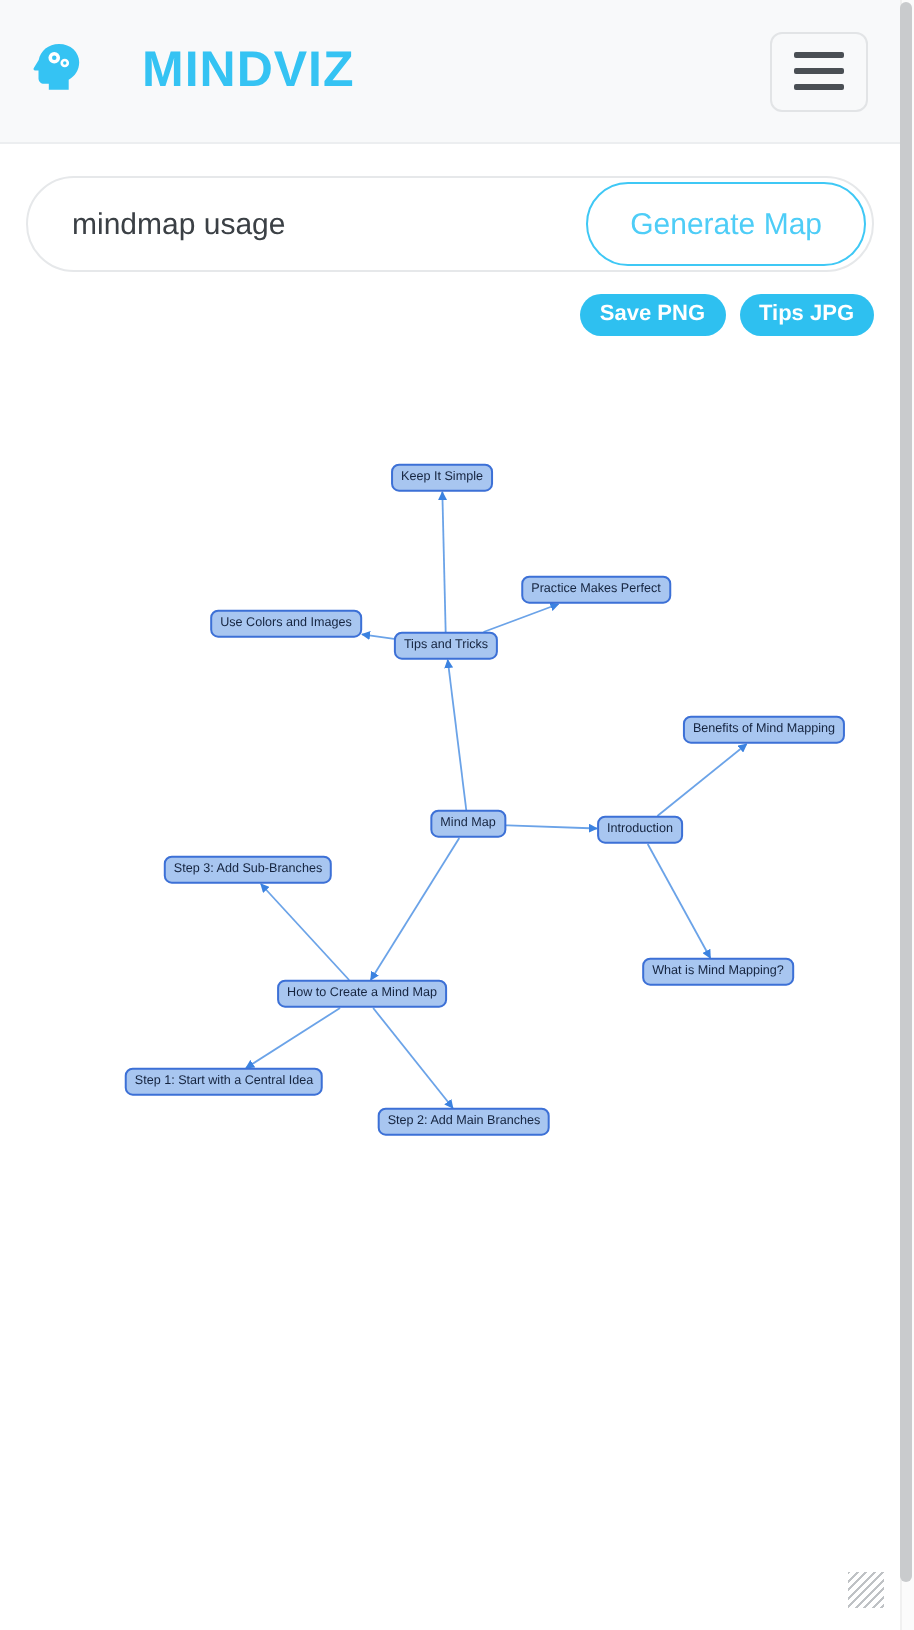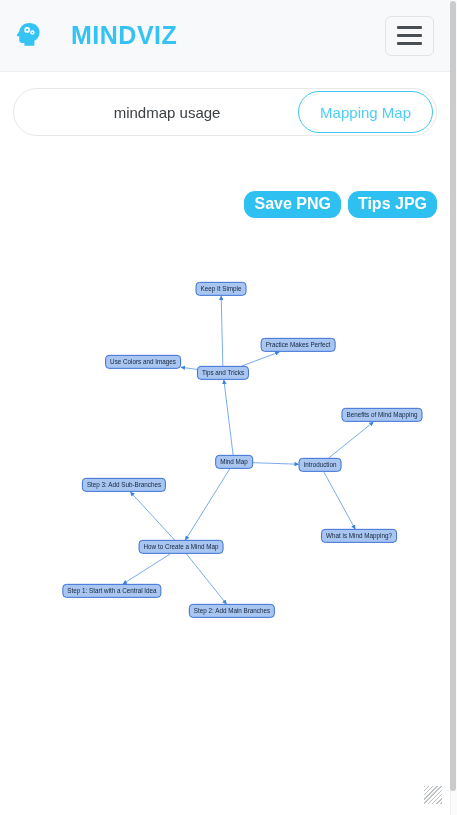--- a/index.html
+++ b/index.html
@@ -85,21 +85,20 @@
   }
   .search-input {
     border: none;
     outline: none;
     font-size: 15px;
     color: #3b4045;
     background: transparent;
     flex: 1;
     font-family: "Liberation Sans", sans-serif;
     padding: 0;
-    text-align: center;
   }
   .search-input::placeholder { color: #b3b8bd; }
   .generate-btn {
     border: 1px solid #3fc8f5;
     color: #4ecdf7;
     background: #ffffff;
     border-radius: 24px;
     height: 42px;
     padding: 0 21px;
     font-size: 15px;
@@ -113,26 +112,25 @@
     display: flex;
     justify-content: flex-end;
     gap: 7px;
     margin: 11px 13px 0 13px;
   }
   .save-btn {
     background: #2ec0f0;
     color: #ffffff;
     border: none;
     border-radius: 11px;
-    font-size: 16px;
+    font-size: 11px;
     font-weight: bold;
     padding: 4px 10px 5px 10px;
     cursor: pointer;
     font-family: "Liberation Sans", sans-serif;
-    margin-top: 44px;
   }
 
   
   .canvas-area {
     position: relative;
     width: 450px;
     height: 600px;
     margin-top: 6px;
   }
   .mindmap-svg {
@@ -207,21 +205,21 @@
     </a>
     <button class="hamburger">
       <span></span>
       <span></span>
       <span></span>
     </button>
   </div>
 
   <div class="search-wrap">
     <input class="search-input" type="text" value="mindmap usage" style="">
-    <button class="generate-btn">Mapping Map</button>
+    <button class="generate-btn">Generate Map</button>
   </div>
 
   <div class="save-row">
     <button class="save-btn">Save PNG</button>
     <button class="save-btn">Tips JPG</button>
   </div>
 
   <div class="canvas-area">
     <svg class="mindmap-svg" id="mm-edges" width="450" height="600">
         <defs>

